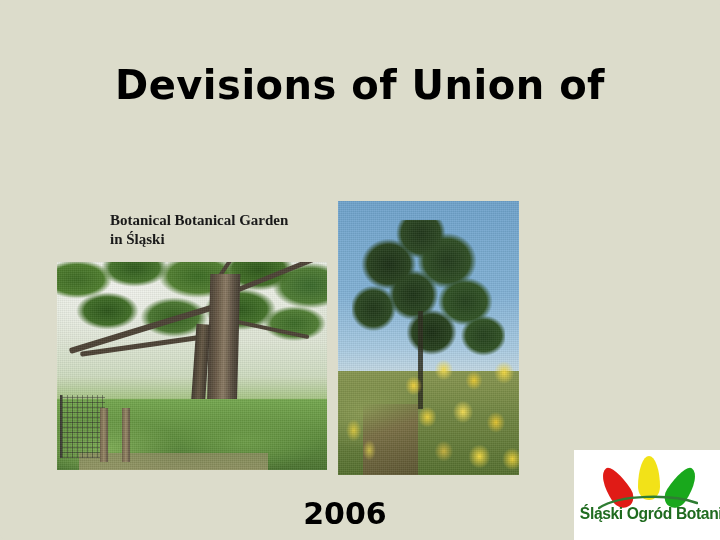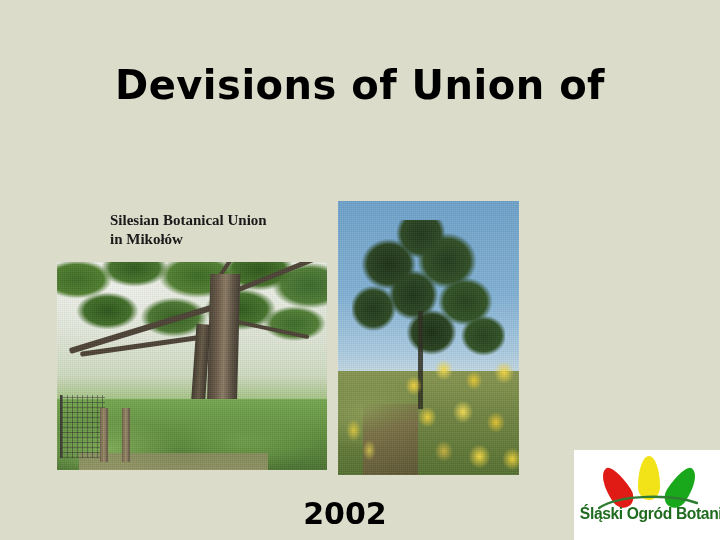--- a/index.html
+++ b/index.html
@@ -353,22 +353,22 @@
 </head>
 <body>
 
 <div id="slide">
 
   <div id="title-block">
     <div class="title-line">Devisions of Union of</div>
   </div>
 
   <div id="subtitle-block">
-    <div class="subtitle-line">Silesian Botanical Union</div>
-    <div class="subtitle-line">in Mikołów</div>
+    <div class="subtitle-line">Botanical Botanical Garden</div>
+    <div class="subtitle-line">in Śląski</div>
   </div>
 
   <div class="photo" id="photo-oak">
     <div class="photo-inner">
       <div class="oak-sky"></div>
       <div class="oak-canopy"></div>
       <div class="oak-branch" style="left:58%;top:20%;width:56%;height:6px;transform:rotate(163deg);"></div>
       <div class="oak-branch" style="left:58%;top:34%;width:50%;height:5px;transform:rotate(172deg);"></div>
       <div class="oak-branch" style="left:60%;top:16%;width:38%;height:5px;transform:rotate(-22deg);"></div>
       <div class="oak-branch" style="left:60%;top:26%;width:34%;height:4px;transform:rotate(12deg);"></div>
@@ -391,21 +391,21 @@
       <div class="mw-field"></div>
       <div class="mw-tree"></div>
       <div class="mw-trunk"></div>
       <div class="mw-path"></div>
       <div class="mw-flowers-left"></div>
       <div class="mw-flowers"></div>
       <div class="photo-grain"></div>
     </div>
   </div>
 
-  <div id="year-text">2002</div>
+  <div id="year-text">2006</div>
 
   <div id="logo-box">
     <div id="logo-mark">
       <div class="petal" id="petal-red"></div>
       <div class="petal" id="petal-green"></div>
       <div class="petal" id="petal-yellow"></div>
       <div id="logo-stem">
         <svg width="100" height="16" viewBox="0 0 100 16">
           <path d="M1 14 C 22 0, 74 0, 99 9" stroke="#2f7d33" stroke-width="2.4" fill="none" stroke-linecap="round"></path>
         </svg>

